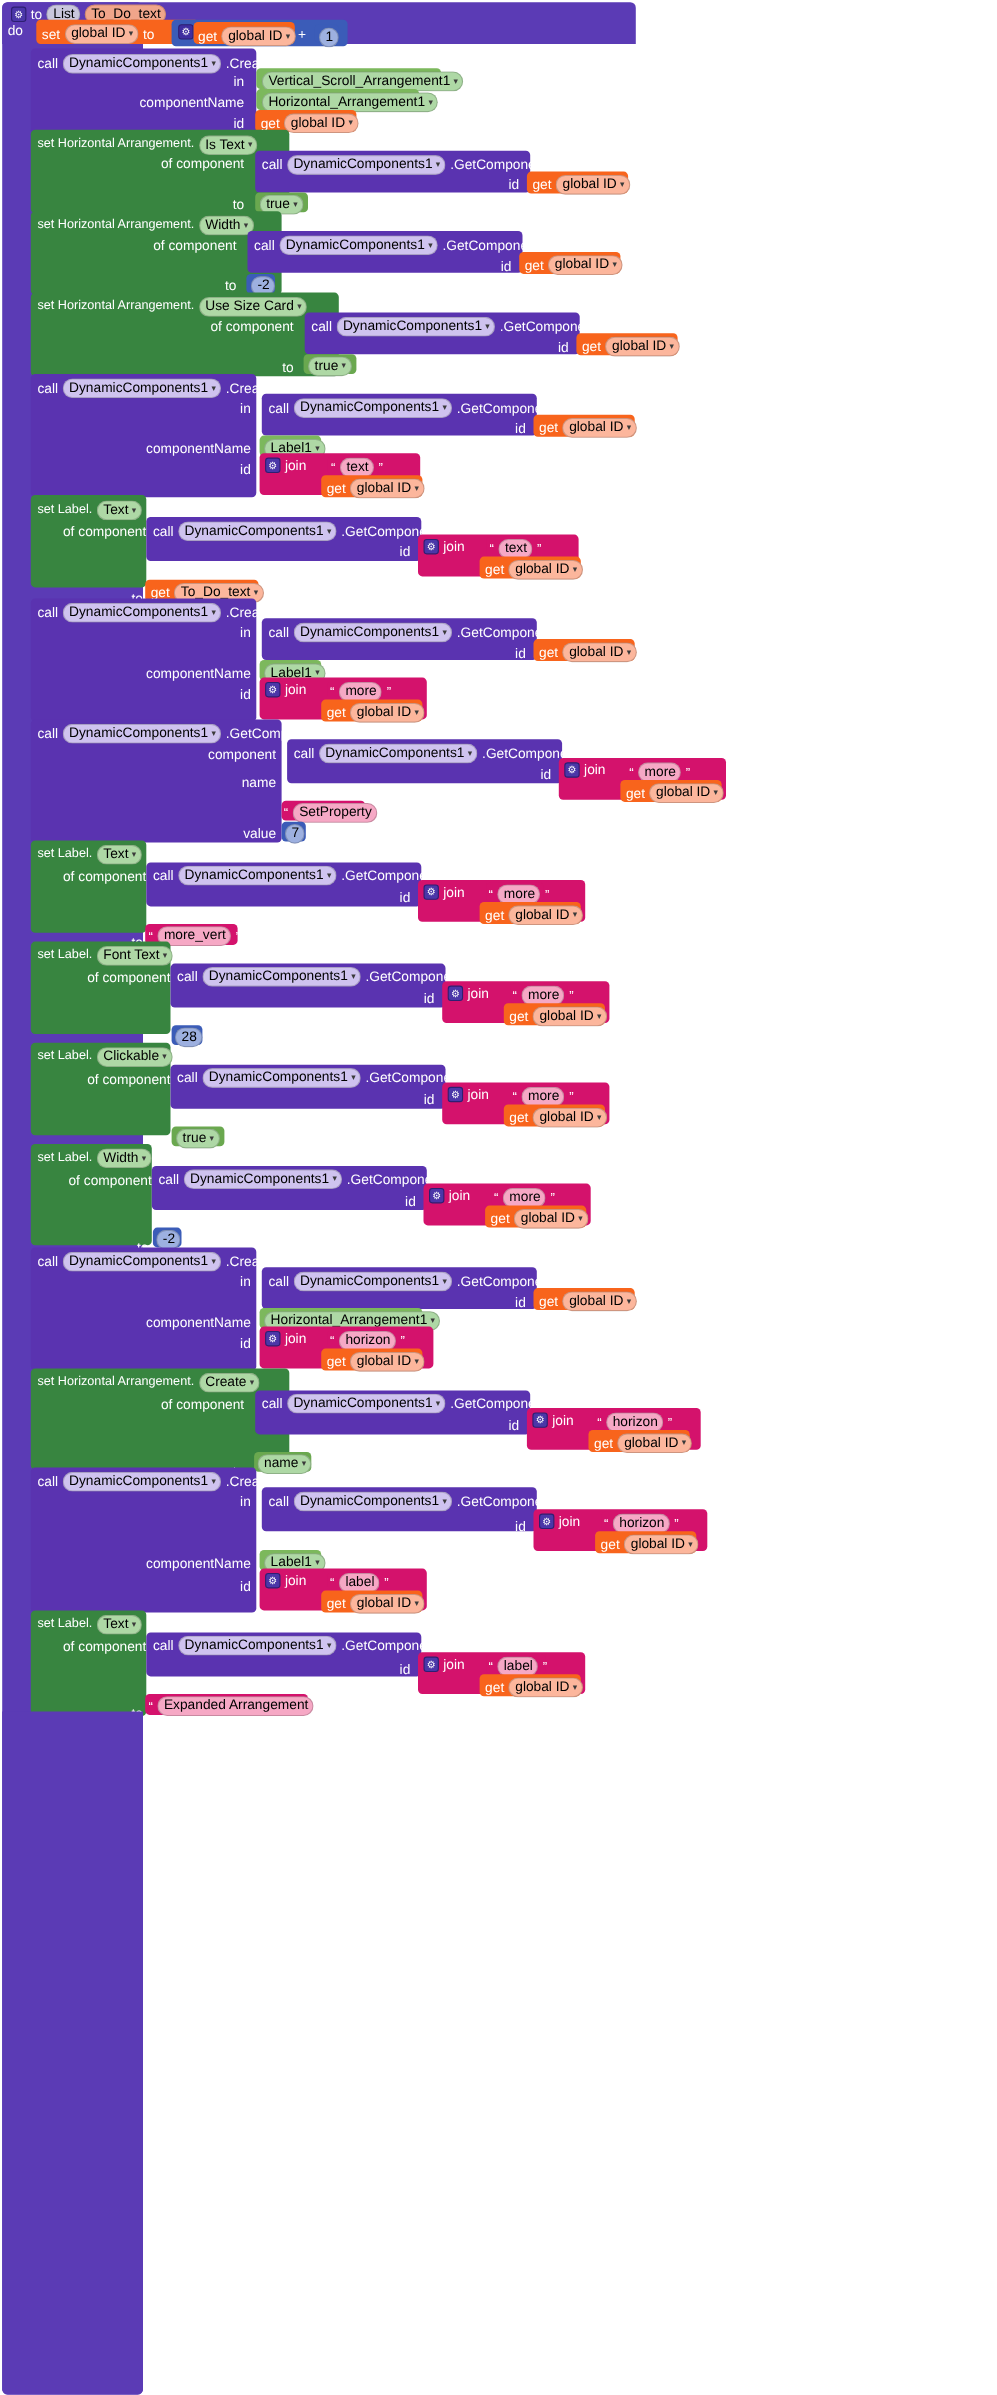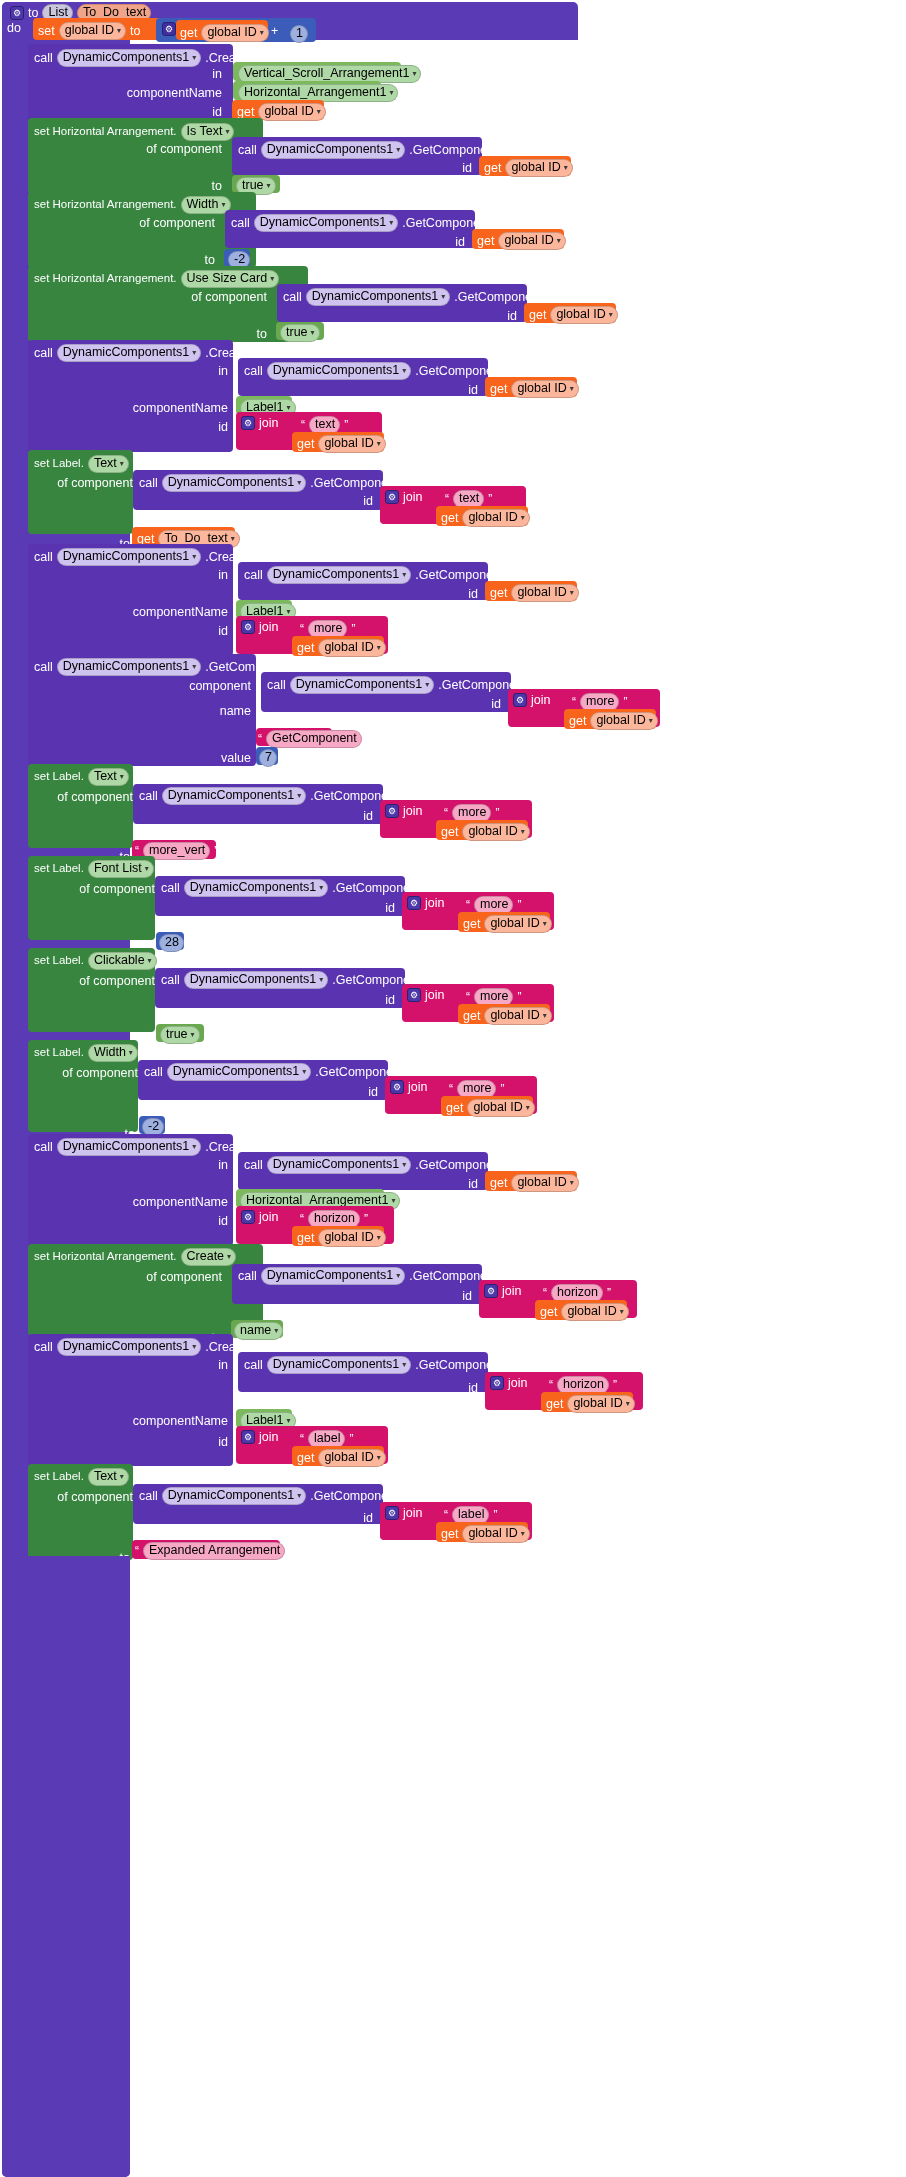--- a/index.html
+++ b/index.html
@@ -485,21 +485,21 @@
     <span>global ID</span>
       <span class="caret">▾</span>
   </span>
 </div>
 <div class="row lbl" style="left:251px; top:705px; transform:translateX(-100%);">
   <span>name</span>
 </div>
 <div class="blk c-text" style="left:256px; top:728px; width:76px; height:18px;"></div>
 <div class="row" style="left:258px; top:730px;">
   <span class="quote">“</span>
-  <span class="pill pill-pink">GetComponent</span>
+  <span class="pill pill-pink">SetProperty</span>
   <span class="quote">”</span>
 </div>
 <div class="row lbl" style="left:251px; top:752px; transform:translateX(-100%);">
   <span>value</span>
 </div>
 <div class="blk" style="left:256px; top:747px; width:22px; height:18px; background:#3b5cb8;"></div>
 <div class="row" style="left:259px; top:749px;">
   <span class="pill pill-math">7</span>
 </div>
 
@@ -552,21 +552,21 @@
 <div class="row" style="left:135px; top:842px;">
   <span class="quote">“</span>
   <span class="pill pill-pink">more_vert</span>
   <span class="quote">”</span>
 </div>
 
 <div class="blk c-set" style="left:28px; top:856px; width:127px; height:84px;"></div>
 <div class="row" style="left:34px; top:860px;">
   <span class="lbl" style="font-size:11.5px;">set Label.</span>
   <span class="pill pill-green">
-    <span>Font List</span>
+    <span>Font Text</span>
       <span class="caret">▾</span>
   </span>
 </div>
 <div class="row lbl" style="left:155px; top:883px; transform:translateX(-100%);">
   <span>of component</span>
 </div>
 <div class="blk c-getcomp" style="left:155px; top:876px; width:250px; height:40px;"></div>
 <div class="row" style="left:161px; top:879px;">
   <span class="lbl">call</span>
   <span class="pill pill-comp">

